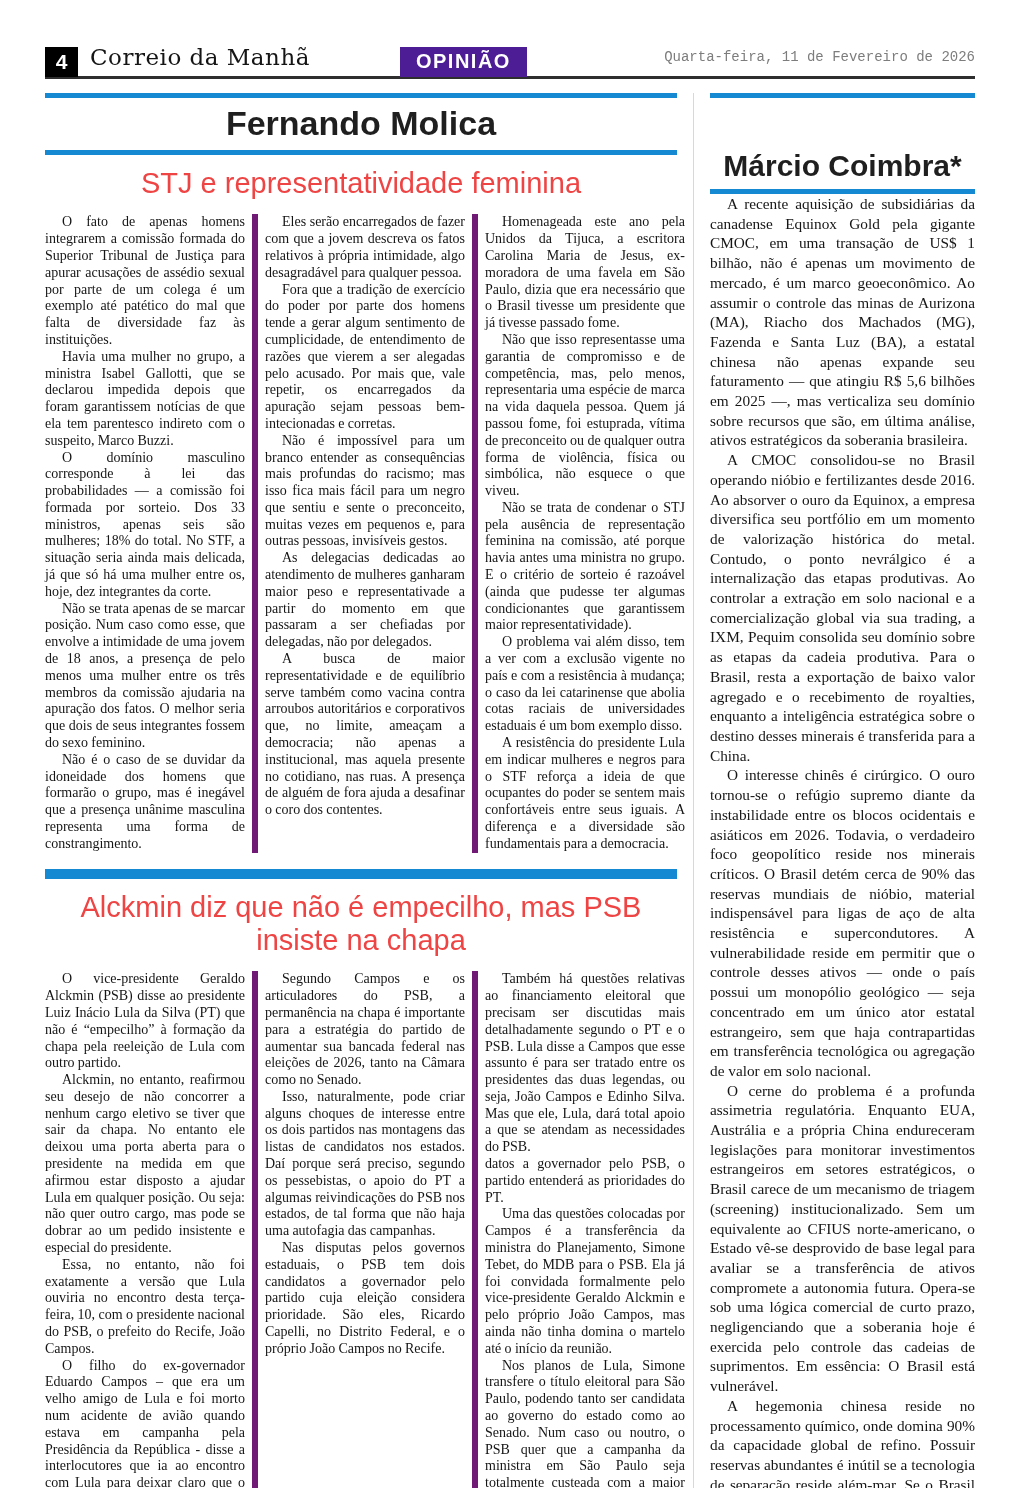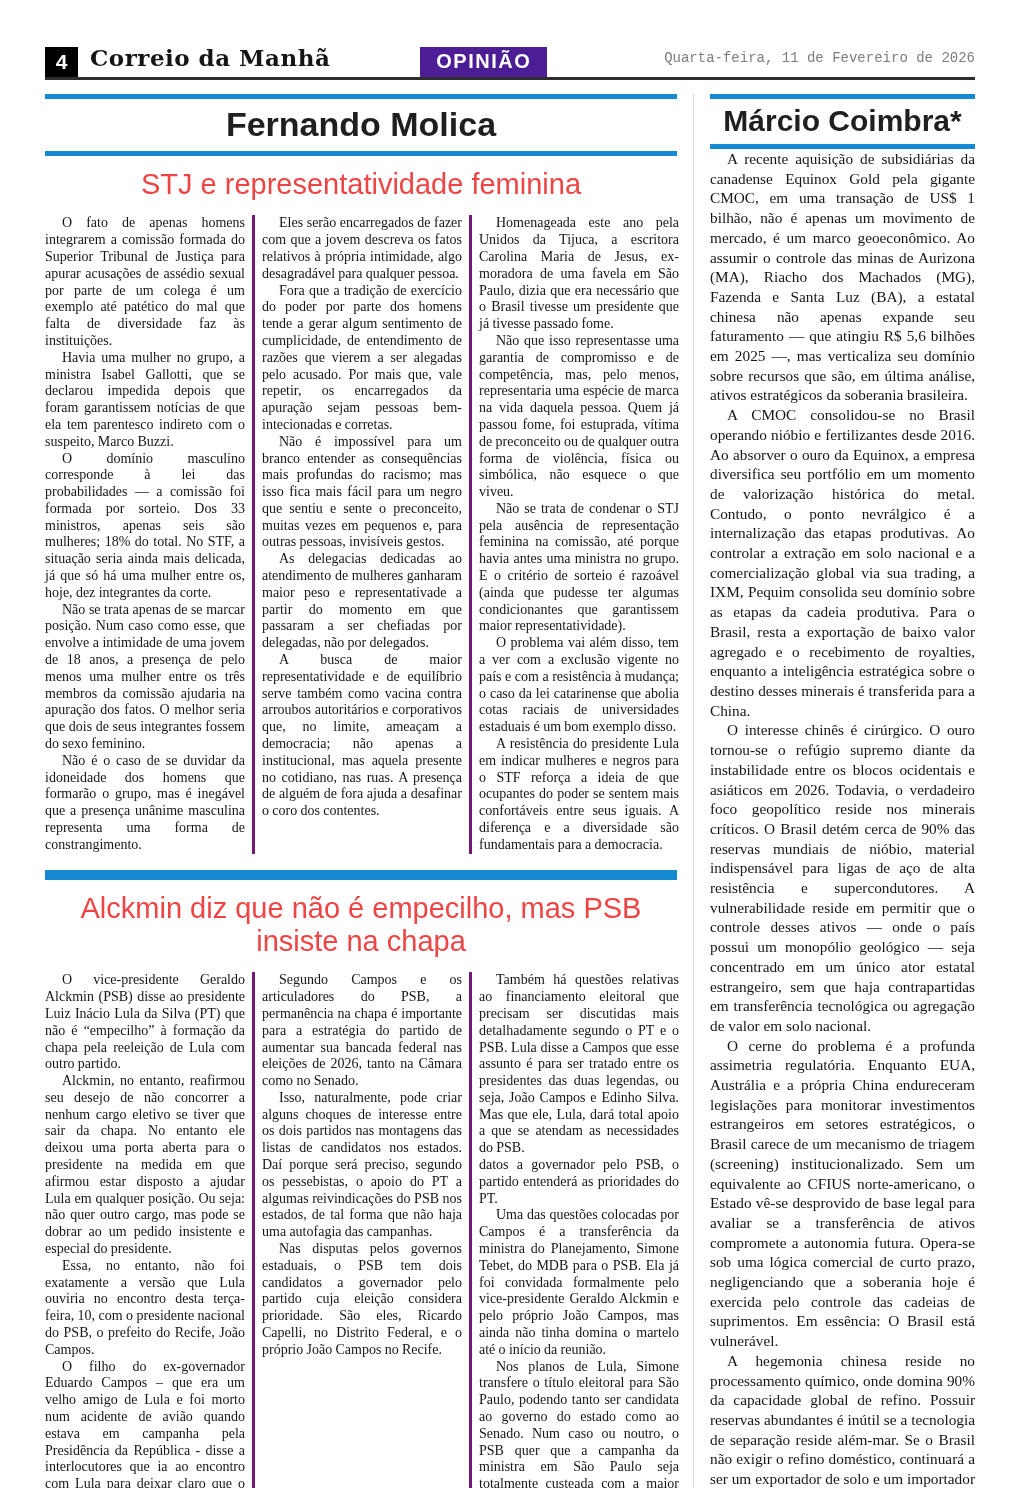--- a/index.html
+++ b/index.html
@@ -15,21 +15,21 @@
     border-bottom:3px solid #2e2e2e;
     padding-bottom:6px;
   }
   .page-num{
     background:#000;color:#fff;width:33px;height:30px;
     display:flex;align-items:center;justify-content:center;
     font-family:"Liberation Sans",sans-serif;font-weight:bold;font-size:21px;
     margin-bottom:-9px;
   }
   .masthead{
-    font-family:"DejaVu Serif",serif;font-weight:bold;font-size:23px;
+    font-family:"DejaVu Serif",serif;font-weight:normal;font-size:23px;
     letter-spacing:.5px;margin-left:12px;white-space:nowrap;
   }
   .section-box{
     background:#4c1d95;color:#fff;
     font-family:"Liberation Sans",sans-serif;font-weight:bold;font-size:20px;
     letter-spacing:1.5px;padding:3px 16px 4px;margin-left:90px;margin-bottom:-9px;
   }
   .date{
     margin-left:auto;color:#7d7d7d;
     font-family:Liberation Mono, monospace;font-size:14px;
@@ -38,35 +38,35 @@
   .content{display:flex;padding:14px 35px 0 45px;}
   .left-zone{width:632px;flex:none;}
   .right-zone{flex:1;margin-left:16px;padding-left:16px;border-left:1px solid #d8d8d8;}
   
   .rule{height:5px;background:var(--accent);}
   .author-name{
     font-family:"Liberation Sans","DejaVu Sans",sans-serif;font-weight:bold;
     text-align:center;color:#1f1f1f;
   }
   .left-zone .author-name{font-size:34px;padding:6px 0 7px;}
-  .right-zone .author-name{font-size:30px;padding:5px 0 6px;}
+  .right-zone .author-name{font-size:30px;padding:5px 0 6px;margin-top:46px;}
   .headline{
     font-family:"Liberation Sans","DejaVu Sans",sans-serif;font-weight:400;
     text-align:center;color:#ef4444;line-height:1.15;
   }
   .left-zone .headline{font-size:29px;margin:12px 0 14px;}
   .right-zone .headline{font-size:29px;margin:12px 0 16px;}
   
   .cols{display:flex;}
   .col{
     width:200px;flex:none;
     font-size:14px;line-height:16.8px;text-align:justify;
     hyphens:auto;-webkit-hyphens:auto;word-spacing:-.2px;
   }
-  .col + .col{margin-left:7px;padding-left:7px;border-left:3px solid #701a75;}
+  .col + .col{margin-left:7px;padding-left:7px;border-left:6px solid #701a75;}
   .col p,.single-col p{margin:0;text-indent:17px;}
   .single-col{
     font-size:15.3px;line-height:19.7px;text-align:justify;
     hyphens:auto;-webkit-hyphens:auto;
   }
   .molica-cols{min-height:568px;}
   .faria-section{margin-top:16px;}
 </style>
 </head>
 <body>

